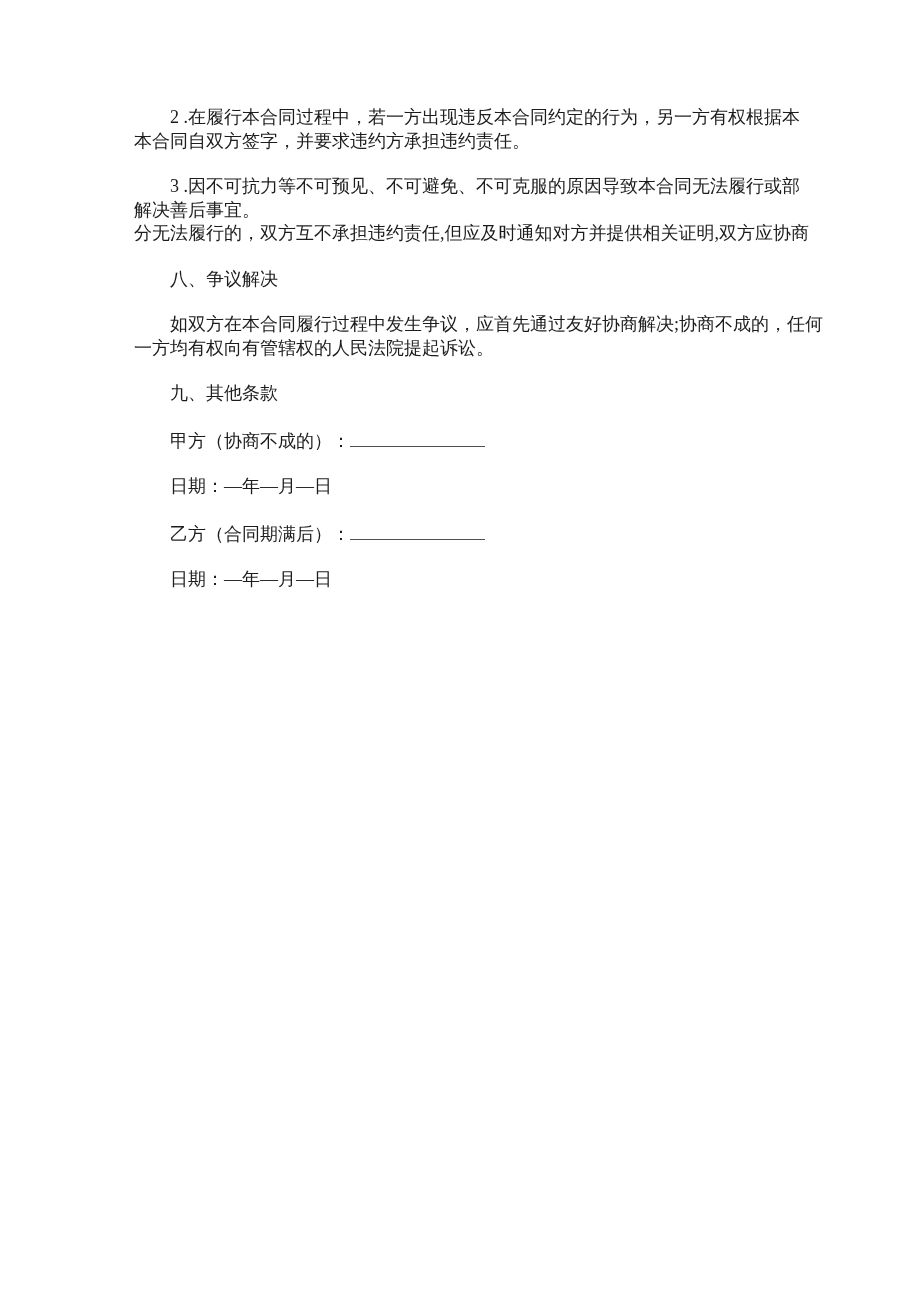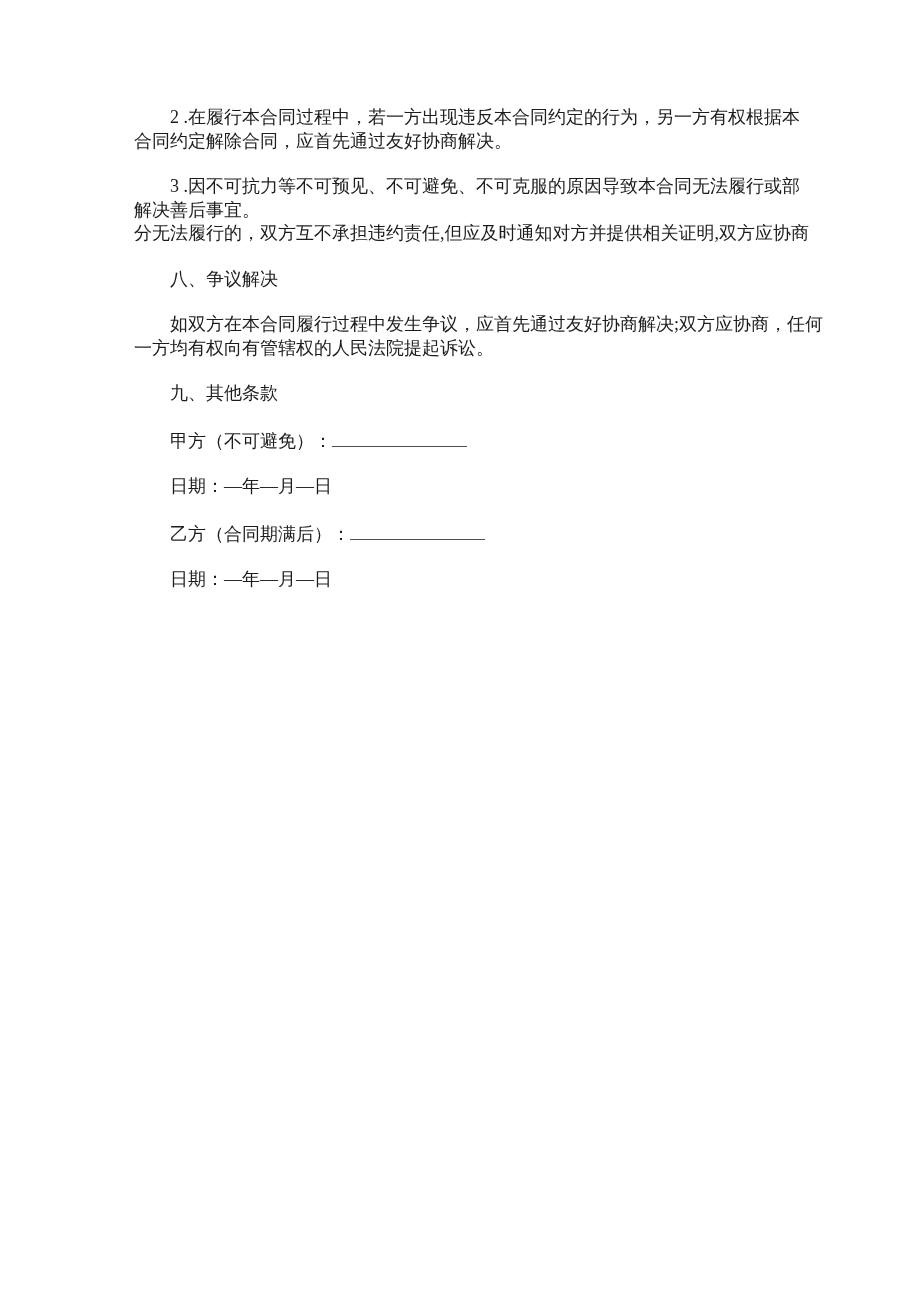--- a/index.html
+++ b/index.html
@@ -49,47 +49,47 @@
   }
 </style>
 </head>
 <body>
 
 <div class="page">
   <div class="doc">
 
     <div class="para">
       <div class="line indent">2 .在履行本合同过程中，若一方出现违反本合同约定的行为，另一方有权根据本</div>
-      <div class="line">合同约定解除合同，应首先通过友好协商解决。</div>
+      <div class="line">本合同自双方签字，并要求违约方承担违约责任。</div>
     </div>
 
     <div class="para">
       <div class="line indent">3 .因不可抗力等不可预见、不可避免、不可克服的原因导致本合同无法履行或部</div>
       <div class="line">解决善后事宜。</div>
       <div class="line">分无法履行的，双方互不承担违约责任,但应及时通知对方并提供相关证明,双方应协商</div>
     </div>
 
     <div class="para">
       <div class="line indent">八、争议解决</div>
     </div>
 
     <div class="para">
-      <div class="line indent">如双方在本合同履行过程中发生争议，应首先通过友好协商解决;双方应协商，任何</div>
+      <div class="line indent">如双方在本合同履行过程中发生争议，应首先通过友好协商解决;协商不成的，任何</div>
       <div class="line">一方均有权向有管辖权的人民法院提起诉讼。</div>
     </div>
 
     <div class="para">
       <div class="line indent">九、其他条款</div>
     </div>
 
 
 
     <div class="para">
       <div class="line indent">
-        <span>甲方（不可避免）：</span><span class="blank"></span>
+        <span>甲方（协商不成的）：</span><span class="blank"></span>
       </div>
     </div>
 
     <div class="para">
       <div class="line indent">日期：—年—月—日</div>
     </div>
 
     <div class="para">
       <div class="line indent">
         <span>乙方（合同期满后）：</span><span class="blank"></span>

